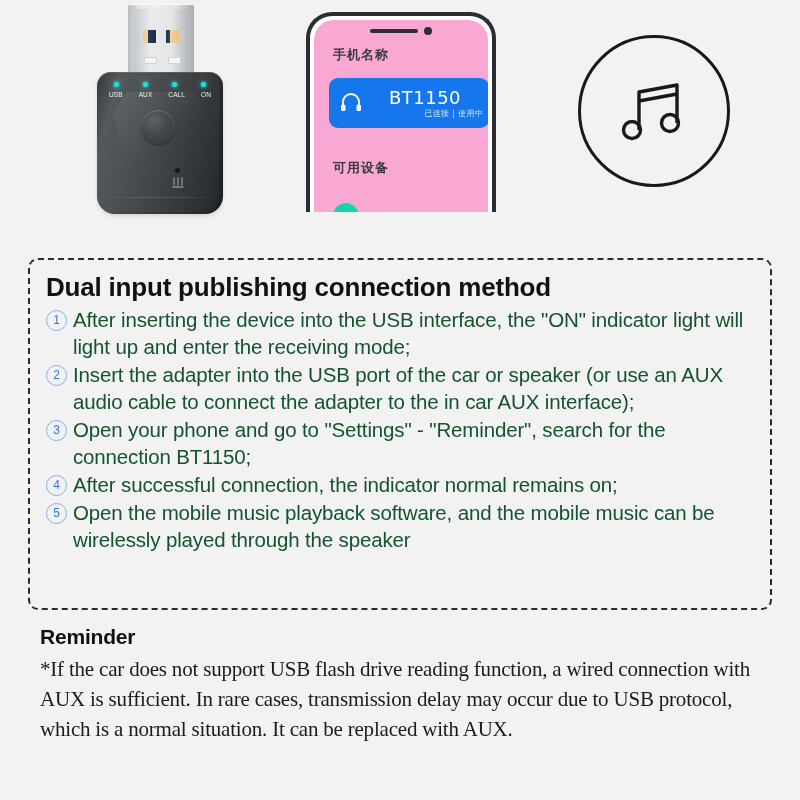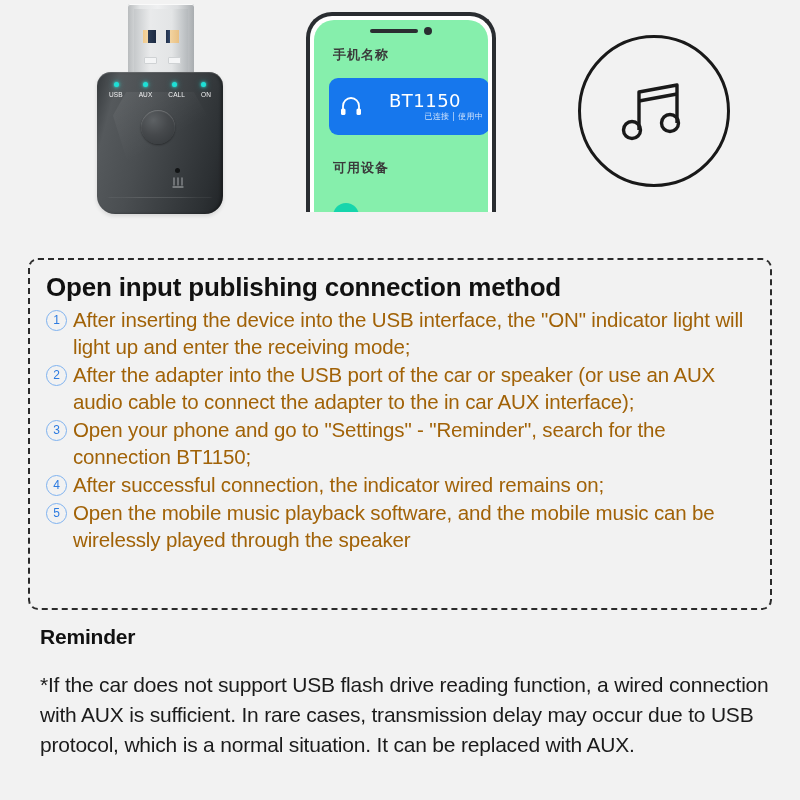--- a/index.html
+++ b/index.html
@@ -173,21 +173,21 @@
     background: #ffffff;
     box-sizing: border-box;
     overflow: hidden;
   }
   .phone-screen {
     position: absolute;
     left: 4px;
     top: 4px;
     right: 4px;
     bottom: 0;
-    background: #86efac;
+    background: #f9a8d4;
     border-radius: 20px 20px 0 0;
     overflow: hidden;
   }
   .phone-notch {
     position: absolute;
     left: 50%;
     transform: translateX(-50%);
     top: 5px;
     width: 80px;
     height: 11px;
@@ -217,21 +217,21 @@
     letter-spacing: 1px;
     font-family: "DejaVu Sans", sans-serif;
   }
   .phone-label.l-name { top: 26px; }
   .phone-label.l-avail { top: 139px; }
   .bt-card {
     position: absolute;
     left: 15px;
     top: 58px;
     width: 160px;
-    height: 57px;
+    height: 50px;
     background: #1677ed;
     border-radius: 9px;
     display: flex;
     align-items: center;
   }
   .bt-icon {
     width: 38px;
     display: flex;
     align-items: center;
     justify-content: center;
@@ -323,21 +323,21 @@
     font-size: 12px;
     line-height: 18px;
     text-align: center;
     box-sizing: border-box;
     font-family: "Liberation Sans", sans-serif;
   }
   .step-text {
     flex: 1 1 auto;
     font-size: 20.5px;
     line-height: 27px;
-    color: #a16207;
+    color: #14532d;
     letter-spacing: -0.15px;
     font-family: "Liberation Sans", sans-serif;
   }
 
   
   .reminder {
     position: absolute;
     left: 40px;
     top: 622px;
     width: 740px;
@@ -348,22 +348,22 @@
     color: #111111;
     line-height: 30px;
     letter-spacing: -0.2px;
     font-family: "Liberation Sans", sans-serif;
   }
   .reminder-body {
     font-size: 21px;
     line-height: 30px;
     color: #1b1b1b;
     letter-spacing: -0.2px;
-    margin-top: 18px;
-    font-family: Liberation Sans, sans-serif;
+    margin-top: 2px;
+    font-family: Liberation Serif, serif;
   }
 </style>
 </head>
 <body>
 
 <div class="top-strip">
 
   <div class="adapter-wrap">
     <div class="usb-plug">
       <div class="usb-plug-inner"></div>
@@ -428,38 +428,38 @@
     <svg width="86" height="86" viewBox="0 0 86 86">
       <path d="M28 62 L28 24 L66 17 L66 55" stroke="#191919" stroke-width="3.4" fill="none" stroke-linejoin="round"></path>
       <path d="M28 33 L66 26" stroke="#191919" stroke-width="3.4" fill="none" stroke-linecap="butt"></path>
       <circle cx="21" cy="62" r="8.5" stroke="#191919" stroke-width="3.4" fill="none"></circle>
       <circle cx="59" cy="55" r="8.5" stroke="#191919" stroke-width="3.4" fill="none"></circle>
     </svg>
   </div>
 </div>
 
 <div class="instr-box">
-  <div class="instr-title">Open input publishing connection method</div>
+  <div class="instr-title">Dual input publishing connection method</div>
 
   <div class="steps">
     <div class="step">
       <div class="step-num">1</div>
       <div class="step-text">After inserting the device into the USB interface, the "ON" indicator light will light up and enter the receiving mode;</div>
     </div>
     <div class="step">
       <div class="step-num">2</div>
-      <div class="step-text">After the adapter into the USB port of the car or speaker (or use an AUX audio cable to connect the adapter to the in car AUX interface);</div>
+      <div class="step-text">Insert the adapter into the USB port of the car or speaker (or use an AUX audio cable to connect the adapter to the in car AUX interface);</div>
     </div>
     <div class="step">
       <div class="step-num">3</div>
       <div class="step-text">Open your phone and go to "Settings" - "Reminder", search for the connection BT1150;</div>
     </div>
     <div class="step">
       <div class="step-num">4</div>
-      <div class="step-text">After successful connection, the indicator wired remains on;</div>
+      <div class="step-text">After successful connection, the indicator normal remains on;</div>
     </div>
     <div class="step">
       <div class="step-num">5</div>
       <div class="step-text">Open the mobile music playback software, and the mobile music can be wirelessly played through the speaker</div>
     </div>
   </div>
 </div>
 
 <div class="reminder">
   <div class="reminder-title">Reminder</div>

